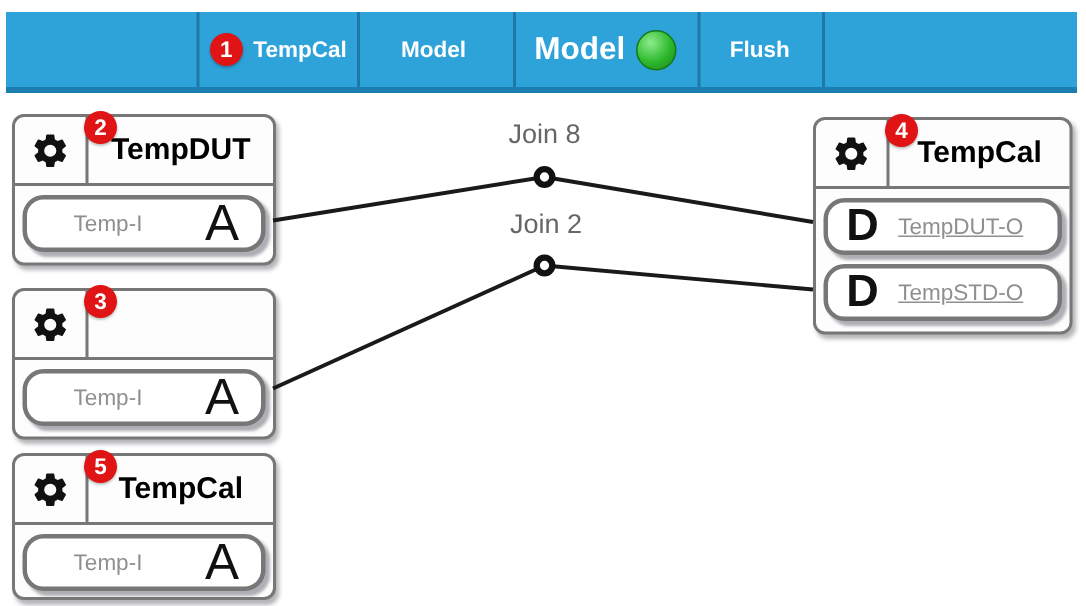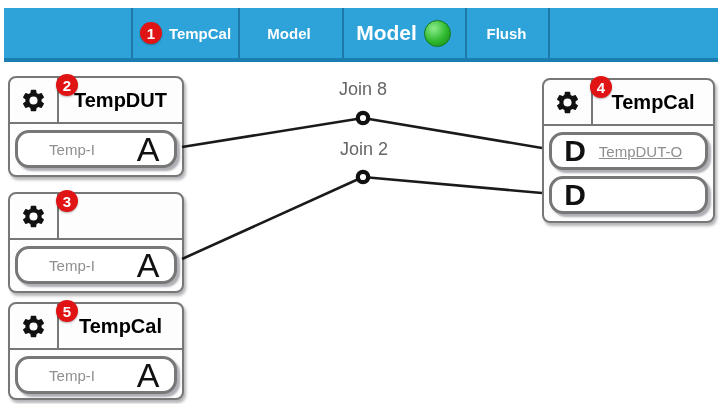--- a/index.html
+++ b/index.html
@@ -169,15 +169,16 @@
     </div>
     <div class="node-title">TempCal</div>
   </div>
   <div class="node-body">
     <div class="port out-port">
       <span class="port-letter">D</span>
       <span class="port-label">TempDUT-O</span>
     </div>
     <div class="port out-port">
       <span class="port-letter">D</span>
+      <span class="port-label">TempSTD-O</span>
     </div>
   </div>
 </div>
 
 </body></html>

